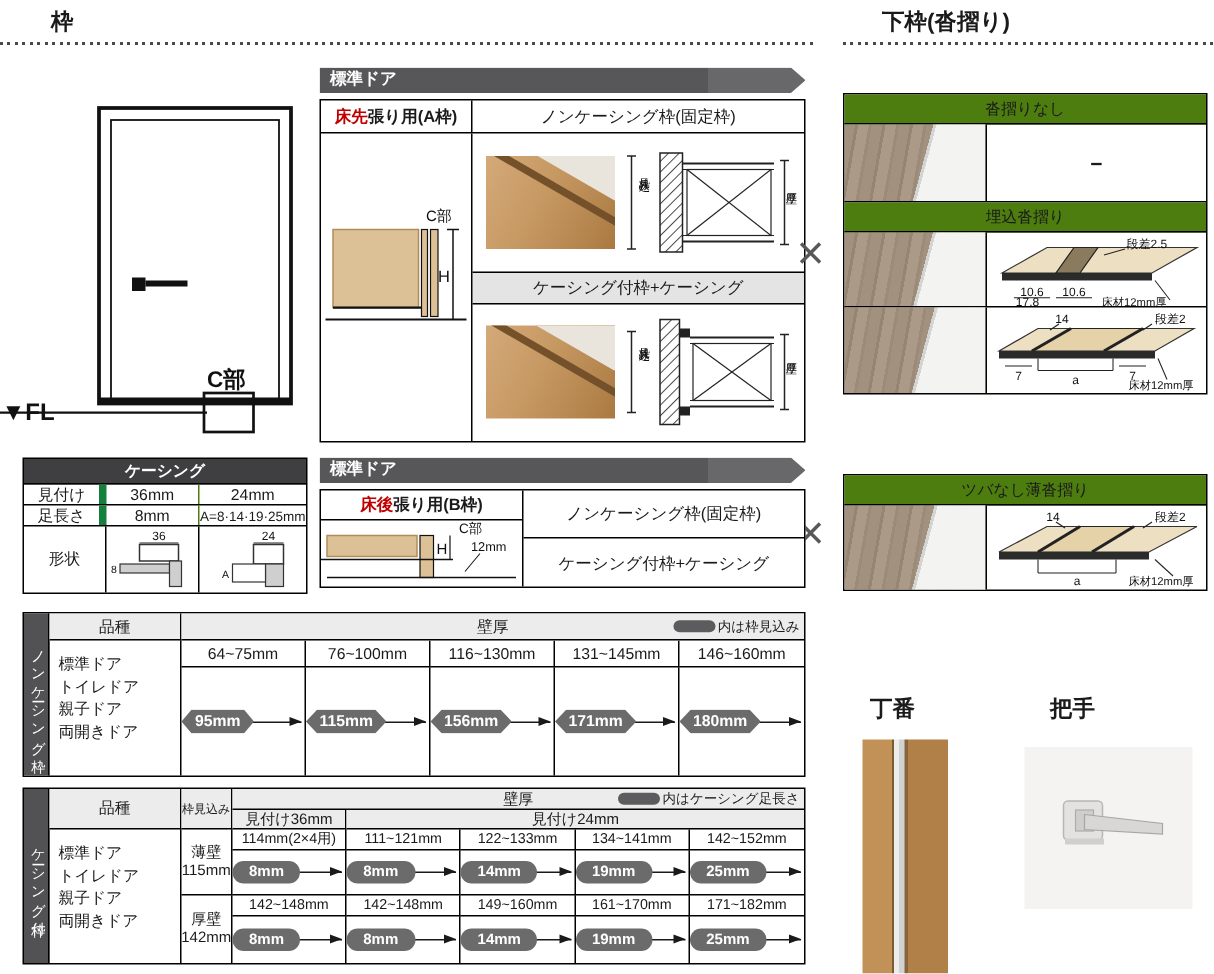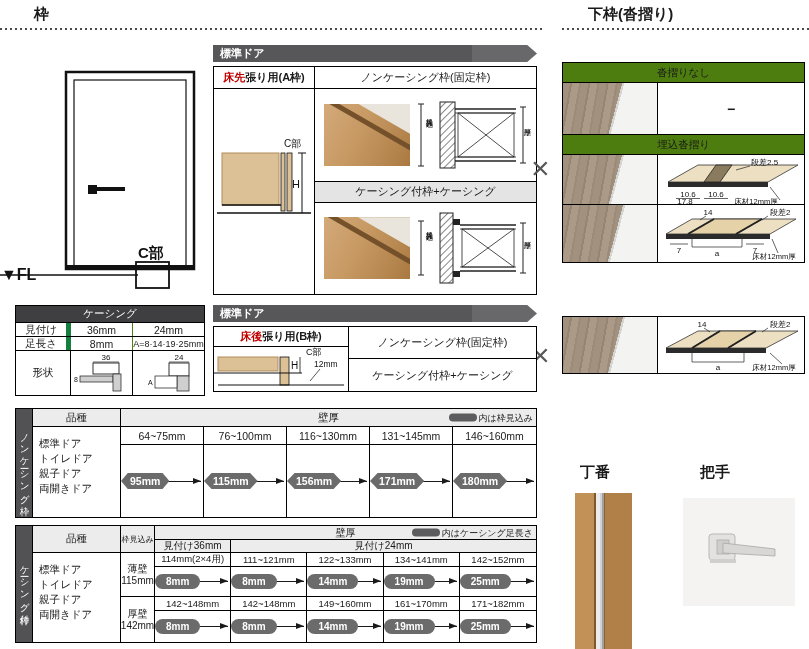--- a/index.html
+++ b/index.html
@@ -63,21 +63,21 @@
   .th-table{border:1px solid #000;box-sizing:border-box;background:#fff;}
   .th-head{height:20px;background:#4d7c0f;border-bottom:1px solid #000;box-sizing:border-box;
     font-size:10.5px;display:flex;align-items:center;justify-content:center;}
   .th-body{display:flex;border-bottom:1px solid #000;box-sizing:border-box;}
   .th-body.last{border-bottom:none;}
   .th-diag{flex:1;display:flex;align-items:center;justify-content:center;}
   .dash{font-size:14px;font-weight:bold;}
 
   
   .cs-table{border:1px solid #000;box-sizing:border-box;font-size:10.5px;background:#fff;}
-  .cs-title{height:16px;background:#3f3f41;color:#fff;font-weight:normal;display:flex;align-items:center;justify-content:center;border-bottom:1px solid #000;}
+  .cs-title{height:16px;background:#3f3f41;color:#fff;font-weight:bold;display:flex;align-items:center;justify-content:center;border-bottom:1px solid #000;}
   .cs-row{display:flex;height:14px;border-bottom:1px solid #000;box-sizing:border-box;}
   .cs-l{width:55px;border-right:5px solid #15803d;box-sizing:border-box;}
   .cs-c1{width:62px;border-right:1px solid #4d7c0f;box-sizing:border-box;}
   .cs-c2{flex:1;}
   .cs-shape{display:flex;height:44px;}
   .cs-cell{display:flex;align-items:center;justify-content:center;font-size:10px;}
 
   
   .tb-lcol{width:135px;border-right:1px solid #000;box-sizing:border-box;}
   .tb-lh{height:20px;border-bottom:1px solid #000;box-sizing:border-box;}
@@ -283,20 +283,21 @@
         <line x1="88" y1="38" x2="106" y2="38" stroke="#222" stroke-width="0.7"></line>
         <text x="97" y="47" font-size="8" text-anchor="middle">7</text>
         <text x="116" y="53" font-size="7.5" text-anchor="middle">床材12mm厚</text>
         <line x1="120" y1="47" x2="114" y2="33" stroke="#222" stroke-width="0.7"></line>
       </svg>
     </div>
   </div>
 </div>
 
 <div class="abs th-table" style="left:562px;top:316px;width:243px;">
+  <div class="th-head">ツバなし薄沓摺り</div>
   <div class="th-body last" style="height:56px;">
     <div class="photo-floor"></div>
     <div class="th-diag">
       <svg width="146" height="54">
         <polygon points="8,30 40,13 140,13 108,30" fill="#ecdfc2" stroke="#333" stroke-width="0.8"></polygon>
         <polygon points="34,30 62,13 98,13 70,30" fill="#e5d2a8" stroke="#222" stroke-width="0.8"></polygon>
         <line x1="62" y1="13" x2="34" y2="30" stroke="#222" stroke-width="2"></line>
         <line x1="98" y1="13" x2="70" y2="30" stroke="#222" stroke-width="2"></line>
         <polygon points="8,30 108,30 108,35 8,35" fill="#2b2b2b"></polygon>
         <line x1="46" y1="10" x2="52" y2="14" stroke="#222" stroke-width="0.7"></line>

